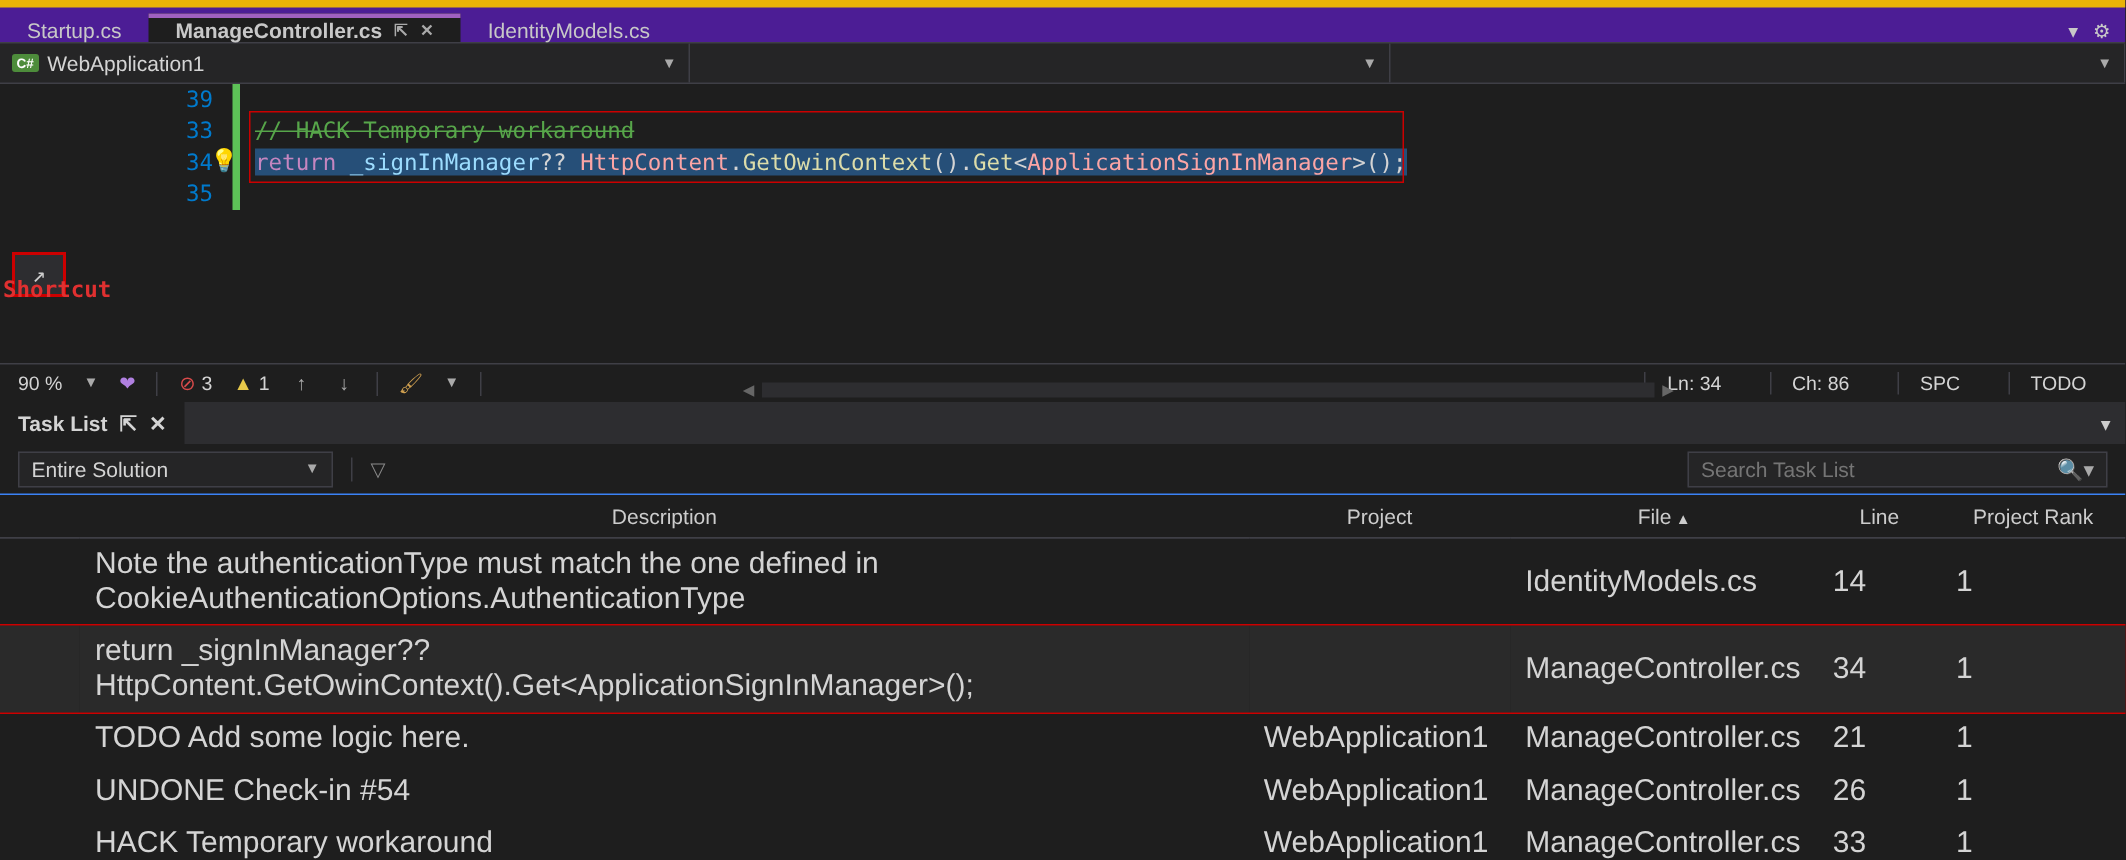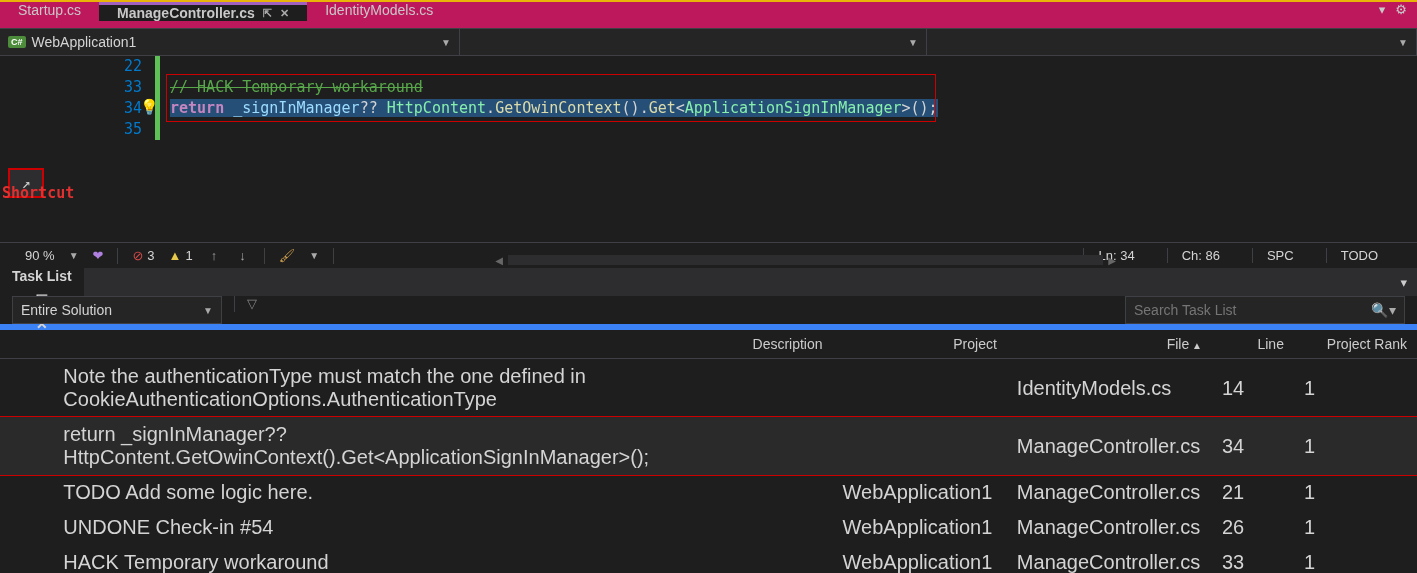--- a/index.html
+++ b/index.html
@@ -8,24 +8,24 @@
   color: #d4d4d4;
   font-family: "Segoe UI", Tahoma, sans-serif;
   font-size: 13px;
   width: 1417px;
   height: 573px;
   overflow: hidden;
   position: relative;
 }
 .tab-bar {
   height: 28px;
-  background: #be185d;
-  display: flex;
-  align-items: flex-start;
-  border-top: 2px solid #eab308;
+  background: #4c1d95;
+  display: flex;
+  align-items: flex-end;
+  border-top: 5px solid #eab308;
 }
 .tab {
   padding: 0 18px;
   display: flex;
   align-items: center;
   gap: 8px;
   font-size: 14px;
   color: #c8c8c8;
   cursor: pointer;
 }
@@ -91,23 +91,23 @@
   background: #5dc157;
   height: 84px;
 }
 .code-area {
   position: absolute;
   left: 170px;
   top: 0;
 }
 .code-line { height: 21px; line-height: 21px; white-space: pre; }
 .tok-comment { color: #57a64a; text-decoration: line-through; }
-.tok-keyword { color: #c586c0; font-weight: bold; }
+.tok-keyword { color: #c586c0; }
 .tok-field { color: #9cdcfe; }
-.tok-type { color: #86efac; }
+.tok-type { color: #fca5a5; }
 .tok-method { color: #dcdcaa; }
 .tok-punct { color: #d4d4d4; }
 .sel { background: #264f78; }
 .redbox {
   position: absolute;
   border: 1px solid #c00;
   pointer-events: none;
 }
 .bulb {
   position: absolute;
@@ -135,21 +135,21 @@
   color: #e03030;
   font-weight: 600;
   font-size: 15px;
 }
 .status-bar {
   height: 26px;
   background: #1e1e1e;
   border-top: 1px solid #3f3f46;
   display: flex;
   align-items: center;
-  padding: 0 25px;
+  padding: 0 12px;
   font-size: 13px;
   gap: 14px;
 }
 .status-bar .chev { font-size: 10px; color: #aaa; }
 .status-icon { display: flex; align-items: center; gap: 4px; }
 .err-circle { color: #d84a4a; }
 .warn-tri { color: #e6c84a; }
 .arrow-btn { color: #aaa; cursor: pointer; padding: 0 4px; }
 .divider { width: 1px; height: 16px; background: #3f3f46; }
 .status-right { margin-left: auto; display: flex; gap: 18px; align-items: center; }
@@ -162,30 +162,30 @@
   align-items: stretch;
 }
 .panel-tab {
   padding: 0 12px;
   display: flex;
   align-items: center;
   gap: 8px;
   background: #1e1e1e;
   font-weight: 600;
   font-size: 14px;
-  flex-direction: column;
 }
 .panel-options { margin-left: auto; padding: 0 10px; display: flex; align-items: center; color: #ccc; }
 .panel-toolbar {
   height: 34px;
   background: #1e1e1e;
   display: flex;
+  align-items: center;
   padding: 0 12px;
   gap: 12px;
-  border-bottom: 6px solid #3b82f6;
+  border-bottom: 1px solid #3b82f6;
 }
 .scope-dd {
   display: flex;
   align-items: center;
   padding: 3px 8px;
   border: 1px solid #3f3f46;
   background: #252526;
   width: 210px;
   justify-content: space-between;
   font-size: 14px;
@@ -208,21 +208,21 @@
   outline: none;
   flex: 1;
   font-size: 14px;
 }
 .task-table {
   width: 100%;
   border-collapse: collapse;
   table-layout: fixed;
 }
 .task-table th {
-  text-align: right;
+  text-align: center;
   padding: 6px 10px;
   font-weight: 400;
   color: #ccc;
   border-bottom: 1px solid #3f3f46;
   font-size: 14px;
 }
 .task-table th.sorted::after { content: " ▲"; font-size: 10px; }
 .task-table td {
   padding: 6px 10px;
   vertical-align: middle;
@@ -279,21 +279,21 @@
     <span class="chev">▼</span>
   </div>
   <div class="nav-dd" style="flex:1">
     <span></span>
     <span class="chev">▼</span>
   </div>
 </div>
 
 <div class="editor">
   <div class="gutter">
-    <div class="ln">22</div>
+    <div class="ln">39</div>
     <div class="ln">33</div>
     <div class="ln">34</div>
     <div class="ln">35</div>
   </div>
   <span class="bulb">💡</span>
   <div class="change-bar"></div>
   <div class="code-area">
     <div class="code-line"></div>
     <div class="code-line"><span class="tok-comment">// HACK Temporary workaround</span></div>
     <div class="code-line"><span class="sel"><span class="tok-keyword">return</span><span class="tok-field"> _signInManager</span><span class="tok-punct">?? </span><span class="tok-type">HttpContent</span><span class="tok-punct">.</span><span class="tok-method">GetOwinContext</span><span class="tok-punct">()</span><span class="tok-punct">.</span><span class="tok-method">Get</span><span class="tok-punct">&lt;</span><span class="tok-type">ApplicationSignInManager</span><span class="tok-punct">&gt;</span><span class="tok-punct">();</span></span></div>

